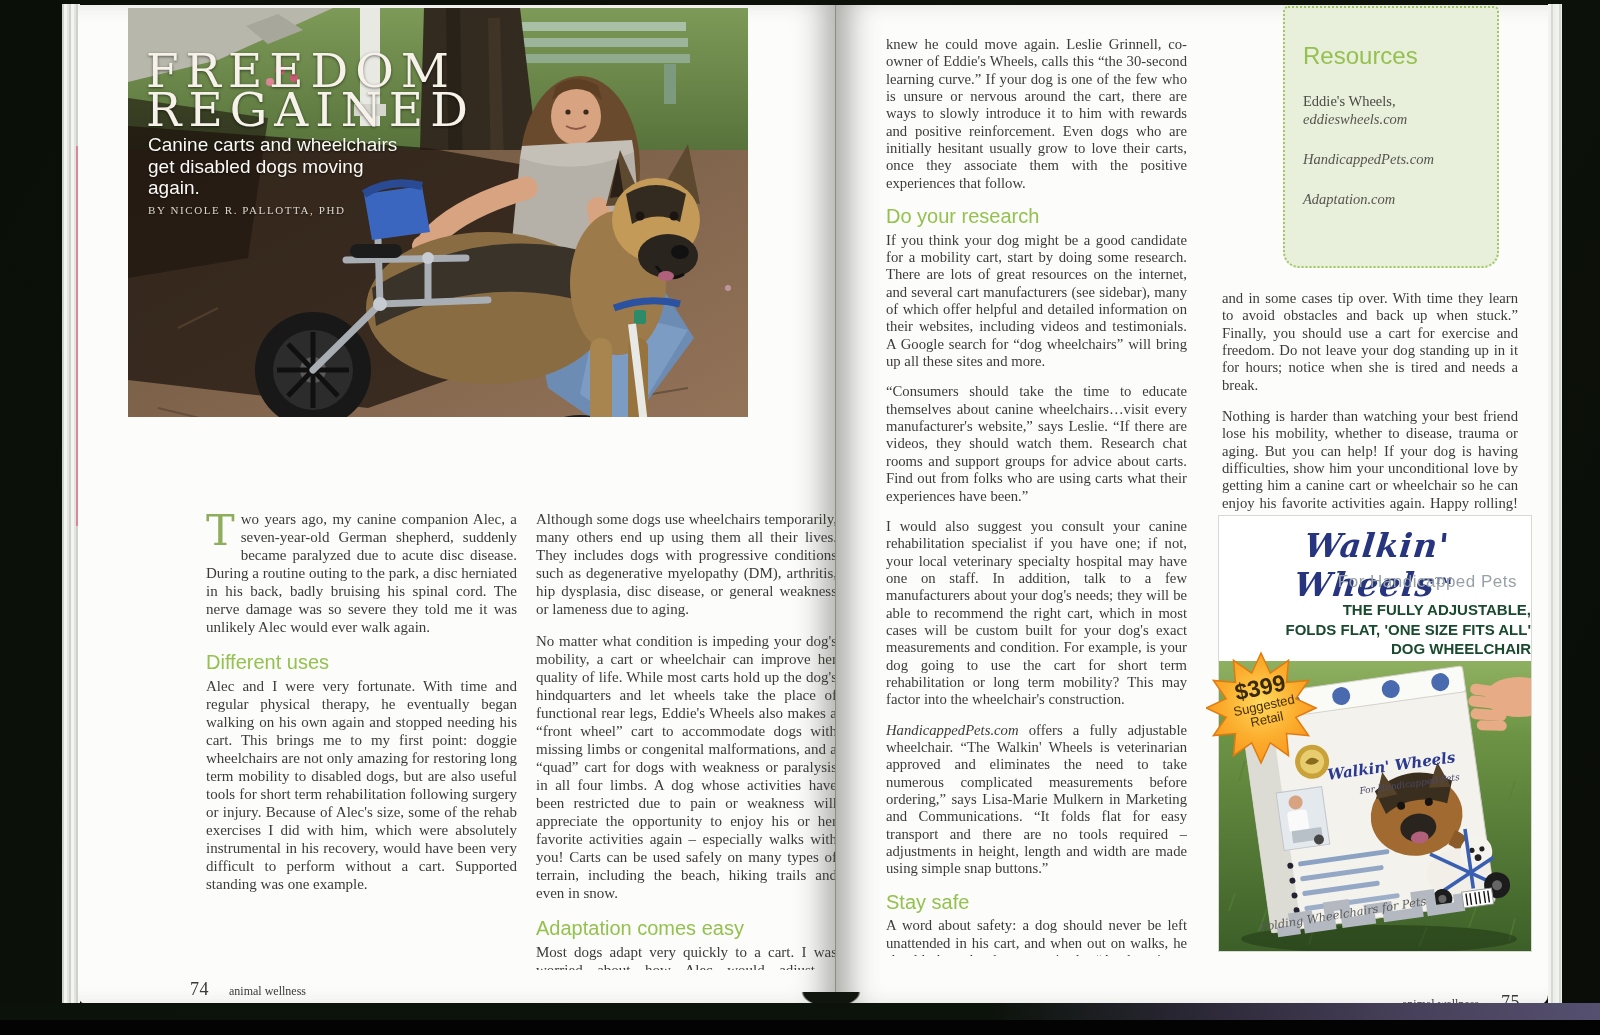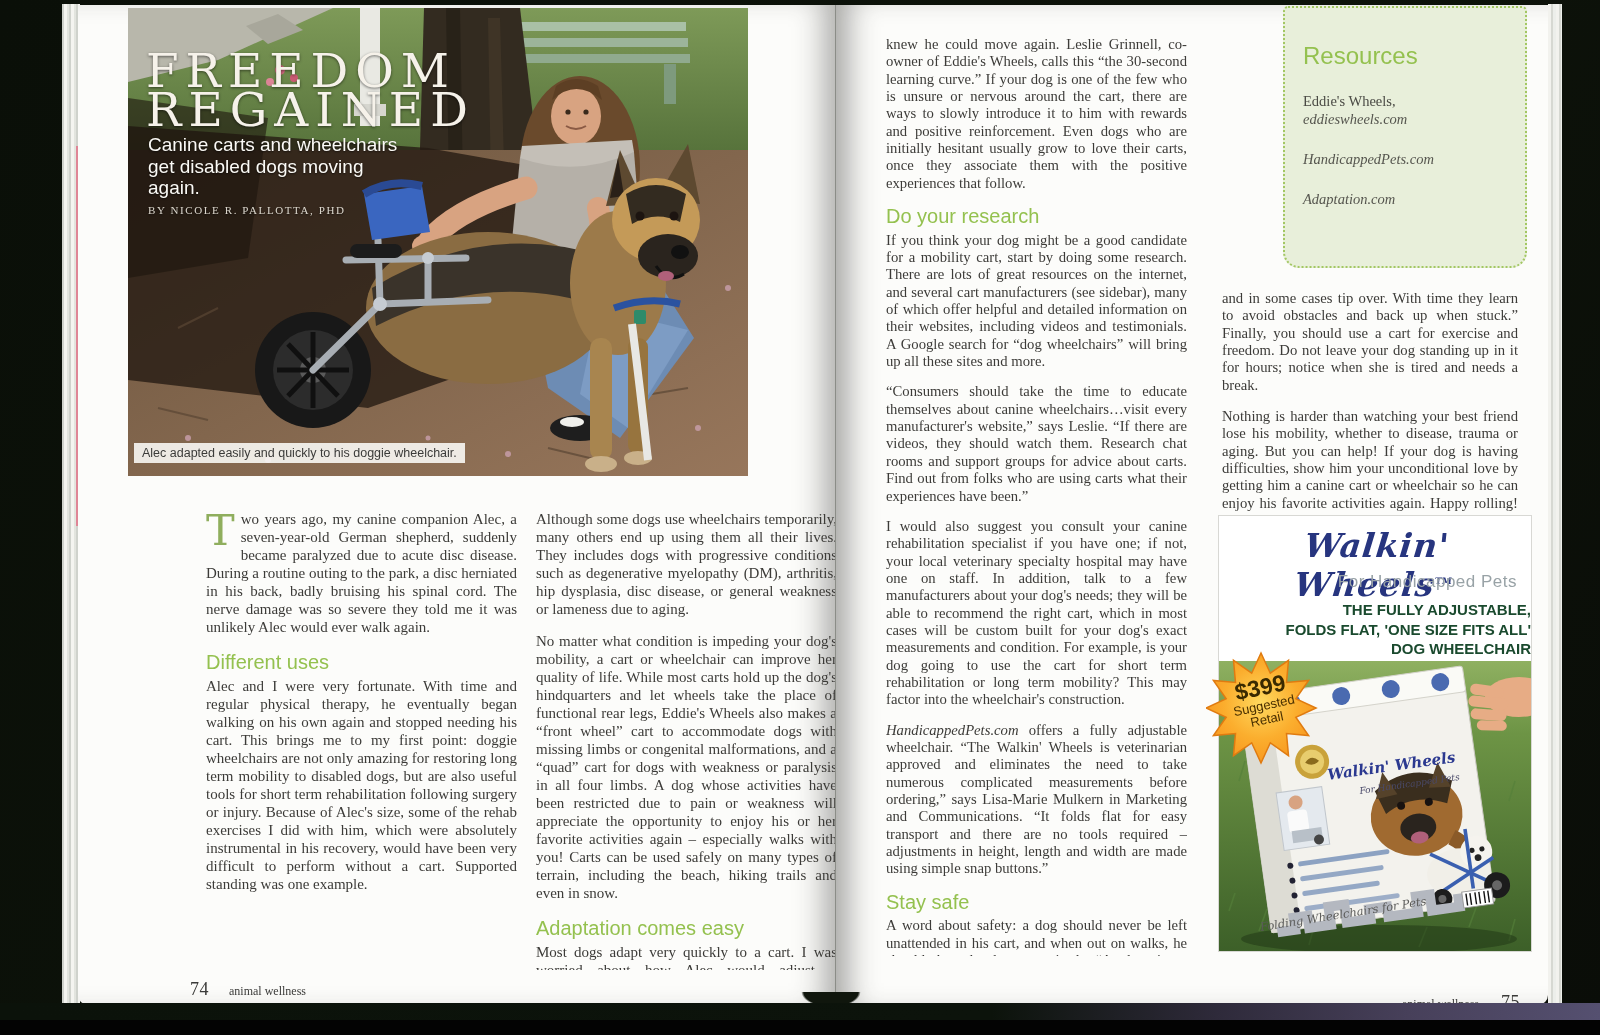--- a/index.html
+++ b/index.html
@@ -18,21 +18,21 @@
   .page-right { left:836px; width:712px; box-shadow:inset 26px 0 30px -14px rgba(40,40,38,.42); border-radius:0 0 10px 4px; }
   .spine-line { position:absolute; left:835px; top:5px; width:1px; height:995px; background:#8b8d87; }
 
   .bottom-band { position:absolute; left:0; top:1003px; width:1600px; height:32px;
     background:linear-gradient(to right,#0b120a 0%,#0c130b 62%,#2e2a3a 76%,#47405a 88%,#555070 100%); }
   .bottom-black { position:absolute; left:0; top:1020px; width:1600px; height:15px; background:#030303; }
   .spine-notch { position:absolute; left:796px; top:992px; width:70px; height:18px;
     background:radial-gradient(ellipse at 50% 0%, #10160d 0%, #10160d 55%, transparent 60%); }
 
   
-  .hero { position:absolute; left:50px; top:3px; width:620px; height:468px; overflow:hidden; background:#d946ef; }
+  .hero { position:absolute; left:50px; top:3px; width:620px; height:409px; overflow:hidden; background:#d946ef; }
   .hero svg { position:absolute; left:0; top:0; }
   .hero-title { position:absolute; left:18px; top:44px; color:#f6f2ea;
     font-family:"DejaVu Serif", serif; font-weight:400; font-size:47px; line-height:.82; letter-spacing:7px;
     text-shadow:0 1px 3px rgba(0,0,0,.55); }
   .hero-sub { position:absolute; left:20px; top:126px; width:270px; color:#fbfaf6;
     font-family:"Liberation Sans", sans-serif; font-size:19px; line-height:1.14; text-shadow:0 1px 2px rgba(0,0,0,.6); }
   .hero-byline { position:absolute; left:20px; top:196px; color:rgba(245,240,230,.88);
     font-family:"Liberation Serif", serif; font-size:11px; letter-spacing:1.6px; text-shadow:0 1px 2px rgba(0,0,0,.6); }
   .hero-caption { position:absolute; left:6px; top:435px; background:rgba(252,252,248,.88);
     font-family:"Liberation Sans", sans-serif; font-size:12.5px; color:#3b3b39; padding:3px 8px; }
@@ -53,21 +53,21 @@
 
   
   .footer { position:absolute; top:974px; color:#3a3a38; }
   .footer .pagenum { font-size:18px; letter-spacing:.5px; }
   .footer .mag { font-size:12px; margin:0 0 0 16px; }
   .footer-left { left:112px; }
   .footer-right { left:1326px; width:194px; text-align:right;margin-top:13px; }
   .footer-right .mag { margin:0 18px 0 0; }
 
   
-  .resources { position:absolute; left:1283px; top:6px; width:244px; height:262px;
+  .resources { position:absolute; left:1283px; top:6px; width:216px; height:262px;
     background:#e8efda; border:2px dotted #a3c763; border-radius:5px 5px 16px 16px; padding:34px 18px 0; }
   .resources h2 { font-family:"Liberation Sans", sans-serif; font-weight:400; font-size:24px; color:#94c14f; margin:0 0 22px; }
   .res-item { margin:0 0 15px; font-size:14.5px; color:#4a4a44; line-height:1.25; }
   .res-item .url { font-style:italic; color:#55554e; }
 
   
   .ad { position:absolute; left:1218px; top:515px; width:314px; height:437px; background:#fff;
     border:1px solid #d8d8d4; overflow:hidden; }
   .ad-logo { position:absolute; left:0; top:10px; width:100%; text-align:center;
     font-family:"DejaVu Serif", serif; font-style:italic; font-weight:bold; font-size:33px; color:#27357f;

